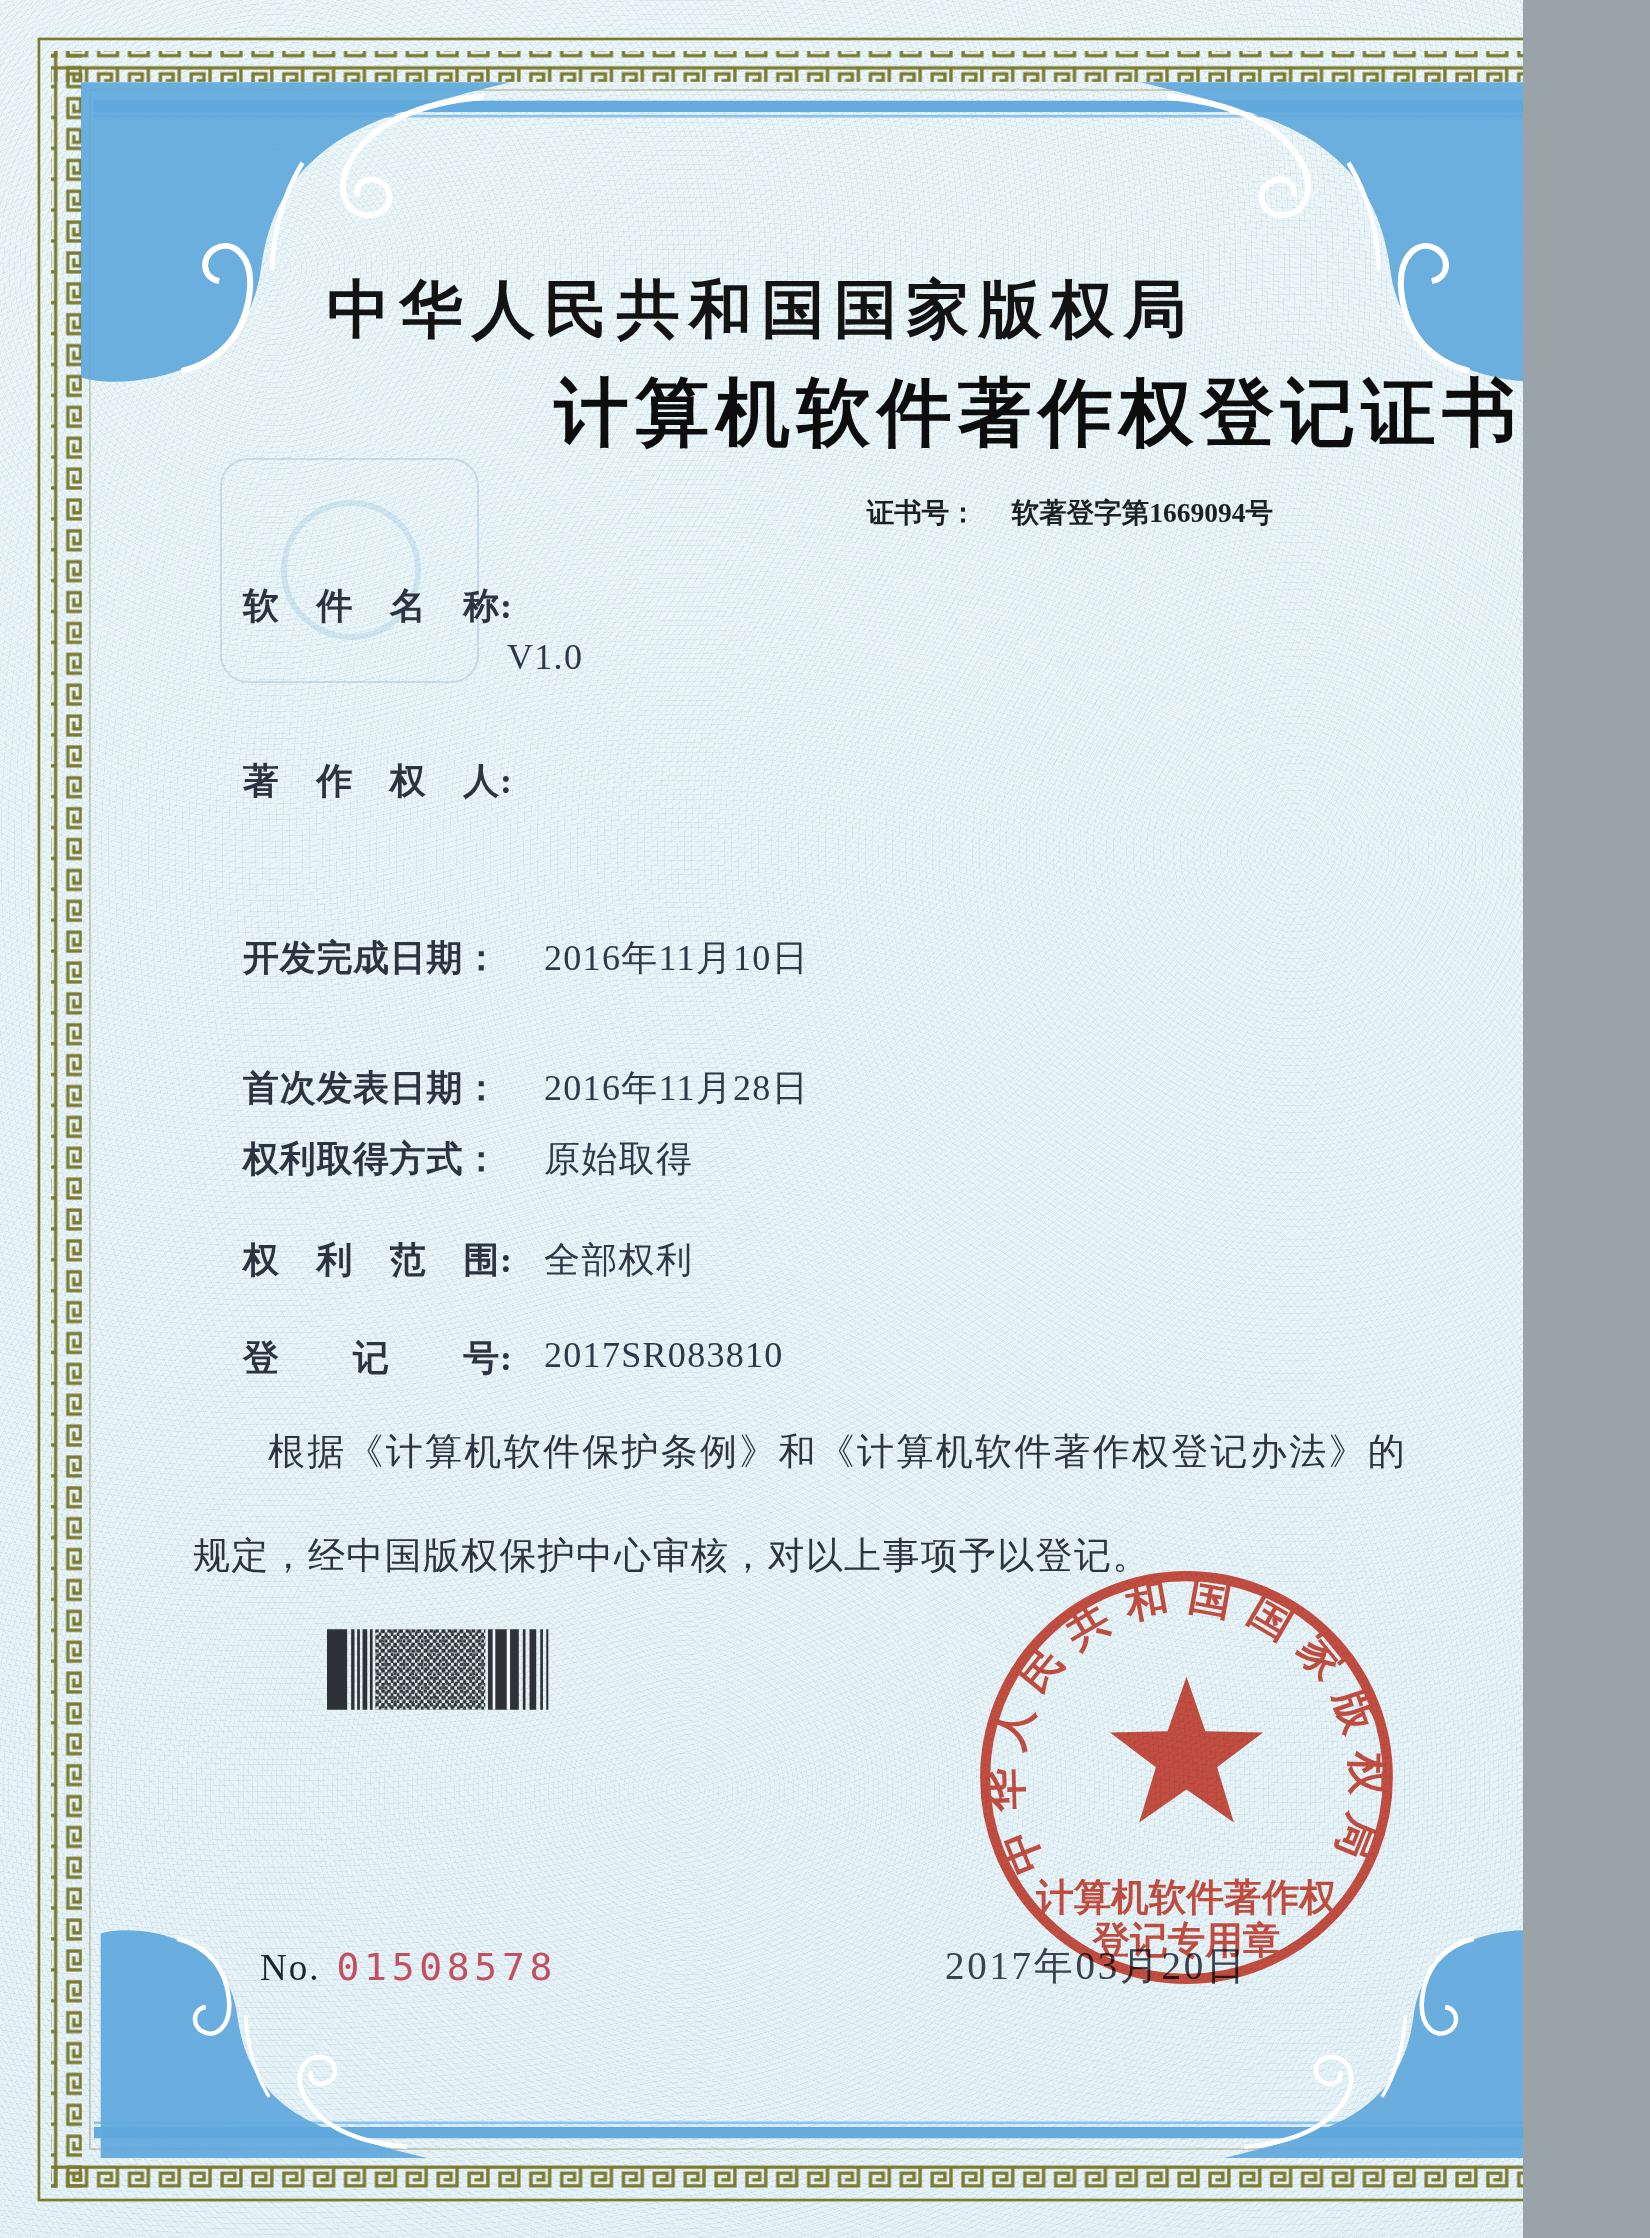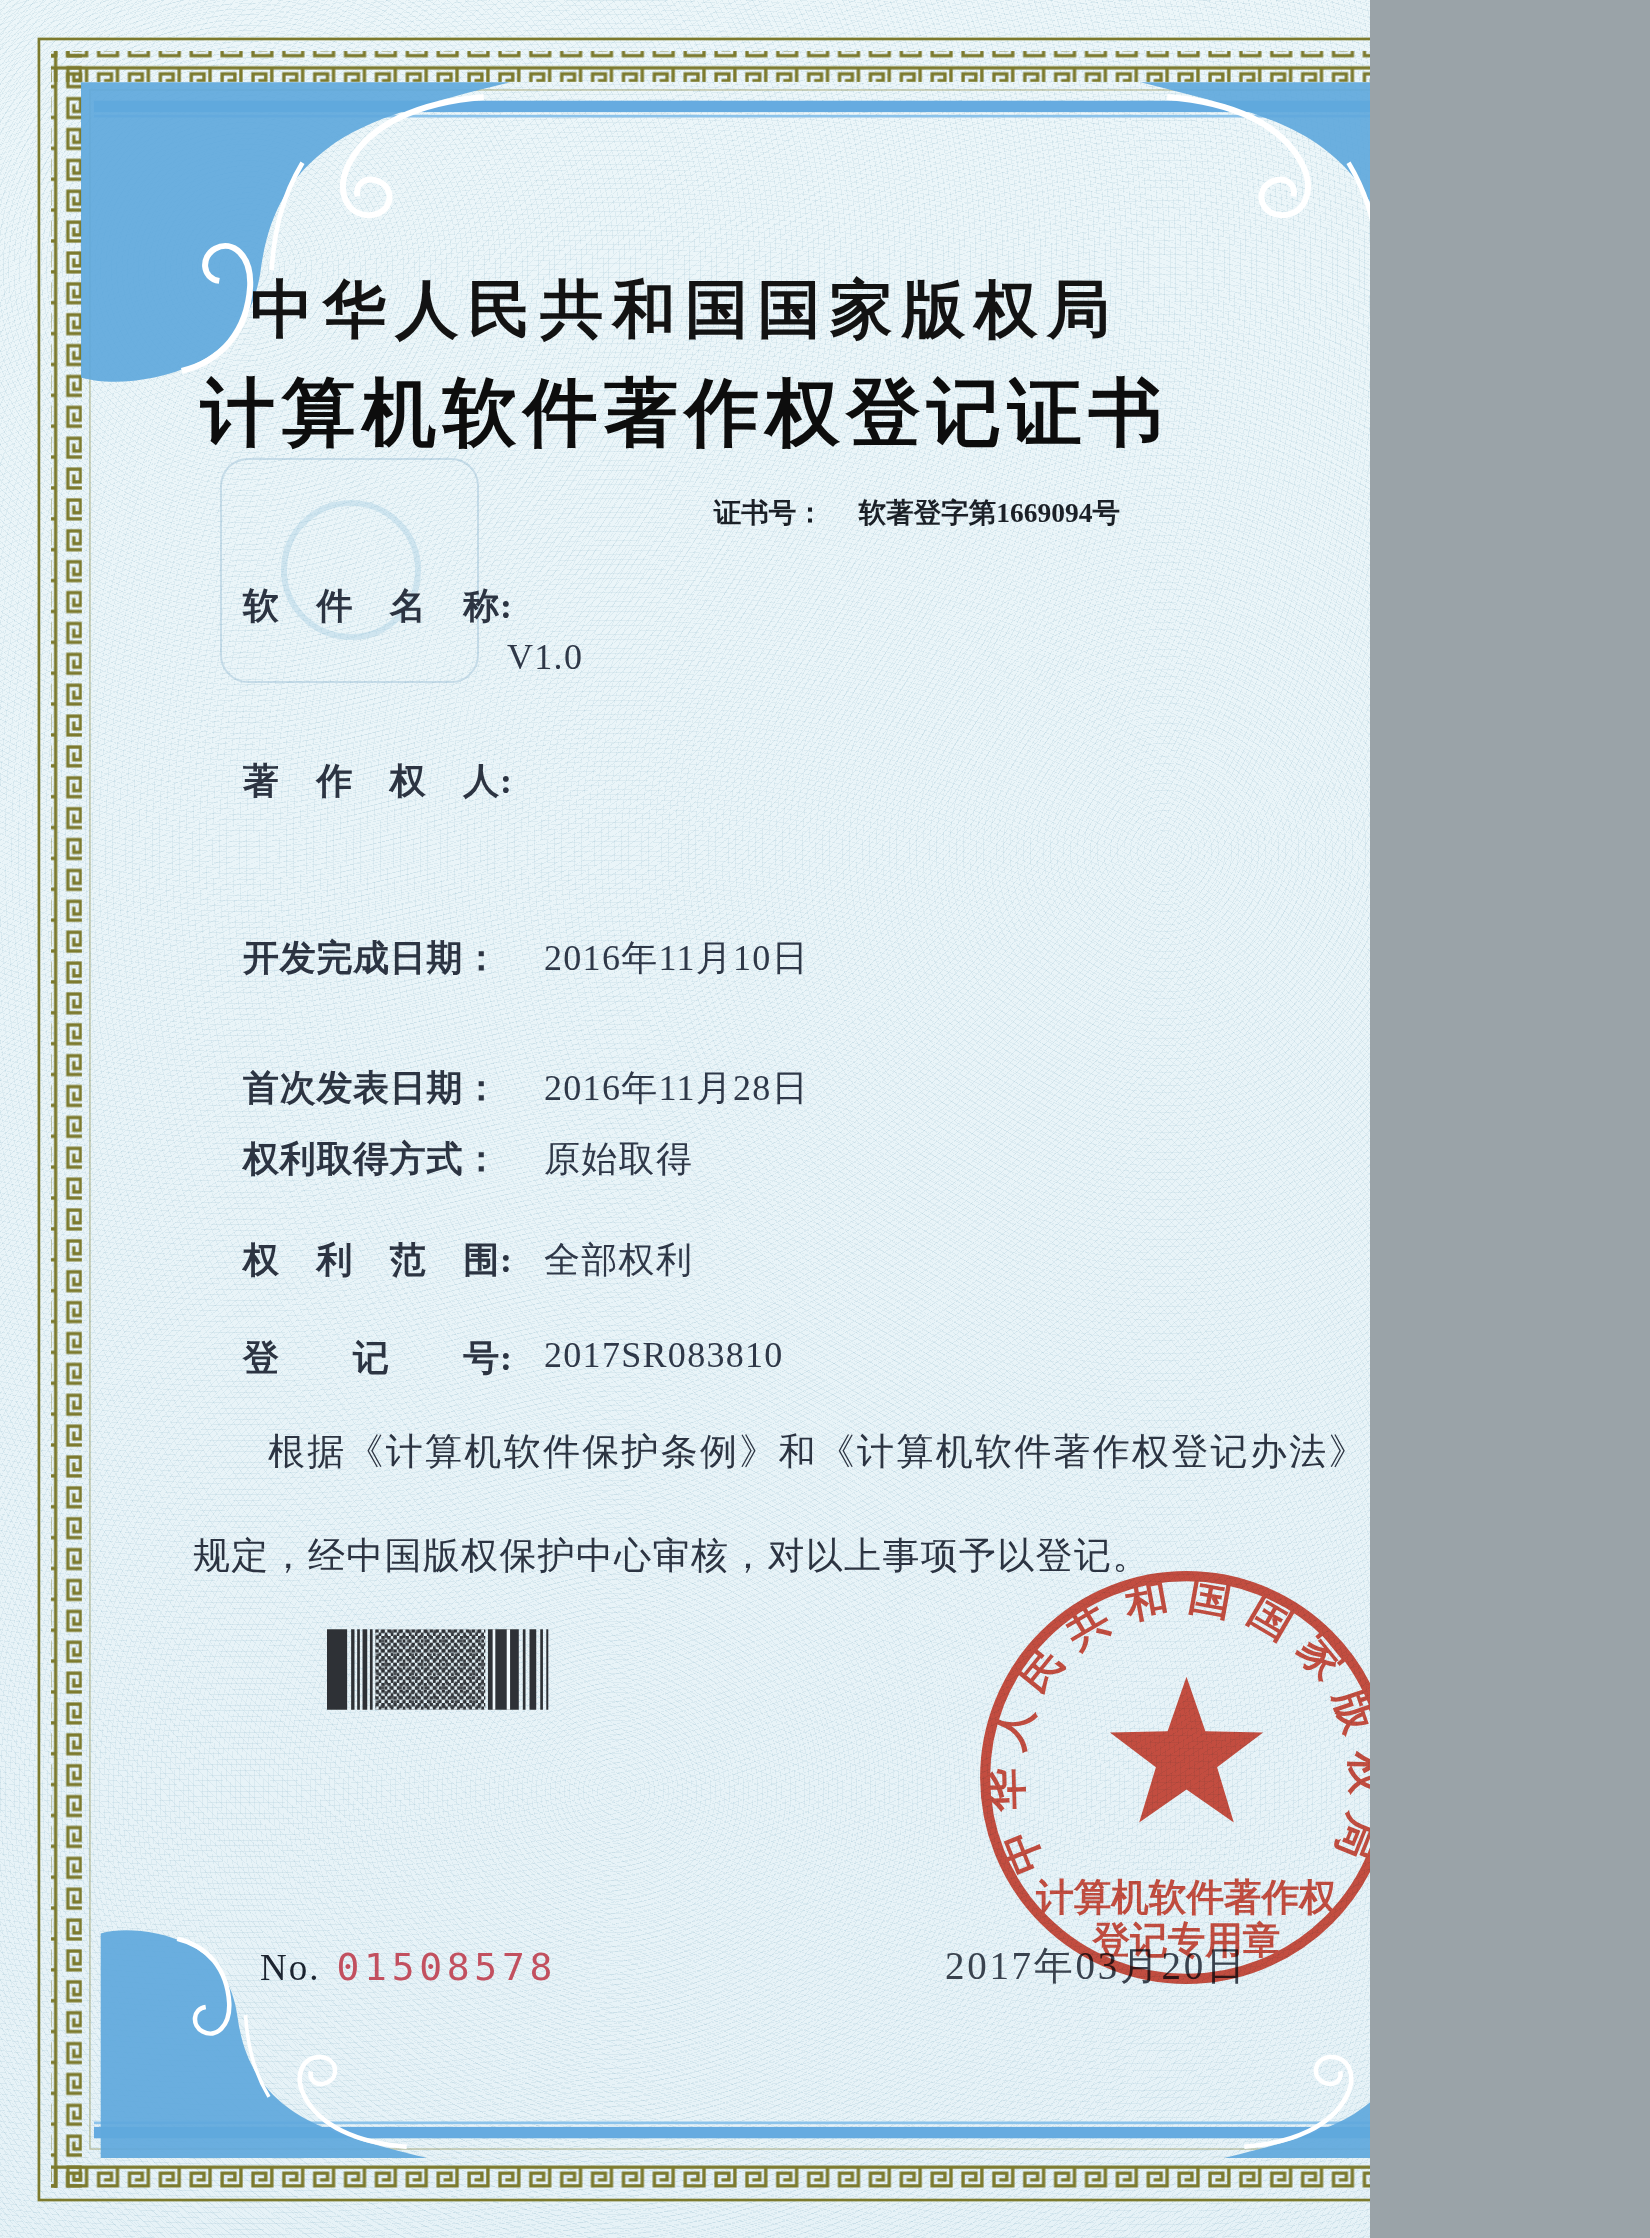--- a/index.html
+++ b/index.html
@@ -1,29 +1,29 @@
 <!DOCTYPE html>
 <html style="font-size:10.7px"><head>
 <meta charset="utf-8">
 <style>
   html,body{margin:0;padding:0;background:#9aa3a8;}
   .page{
-    position:relative;width:1370px;height:2239px;overflow:hidden;
+    position:relative;width:1523px;height:2239px;overflow:hidden;
     font-family:"Liberation Serif","DejaVu Serif",serif;color:#23272e;
     background:
       repeating-radial-gradient(circle at 18% 12%, rgba(116,166,188,.14) 0 0.7px, transparent 0.7px 5.4px),
       repeating-radial-gradient(circle at 85% 38%, rgba(116,166,188,.12) 0 0.7px, transparent 0.7px 6.7px),
       repeating-radial-gradient(circle at 45% 80%, rgba(116,166,188,.12) 0 0.7px, transparent 0.7px 4.7px),
       linear-gradient(180deg,#ecf6f9,#e6f2f7);
   }
   .abs{position:absolute;}
   
   .authority{left:0;right:0;top:267px;text-align:center;font-size:63px;font-weight:bold;
              letter-spacing:9.4px;color:#131313;}
-  .cert-title{left:0;right:0;top:364px;text-align:center;font-size:74px;font-weight:bold;
+  .cert-title{left:0;right:0;top:364px;text-align:right;font-size:74px;font-weight:bold;
               letter-spacing:6.7px;color:#0d0d0d;}
   .certno{top:495px;right:250px;font-size:27.5px;color:#1b2027;}
   .certno .lbl{font-weight:bold;text-align:right;}
   .certno .val{margin-left:35px;font-weight:bold;}
   
   .row{left:207px;width:1248px;height:40px;font-size:36px;color:#2c3442;margin-left:36px;}
   .row .lbl{position:absolute;left:0;top:0;font-weight:bold;letter-spacing:0.7px;color:#2c3442;}
   .row .val{position:absolute;left:301px;top:0;color:#2f3848;letter-spacing:1.3px;}
   .v2{left:507px;top:636px;font-size:36px;color:#2f3848;letter-spacing:1.3px;}
   

